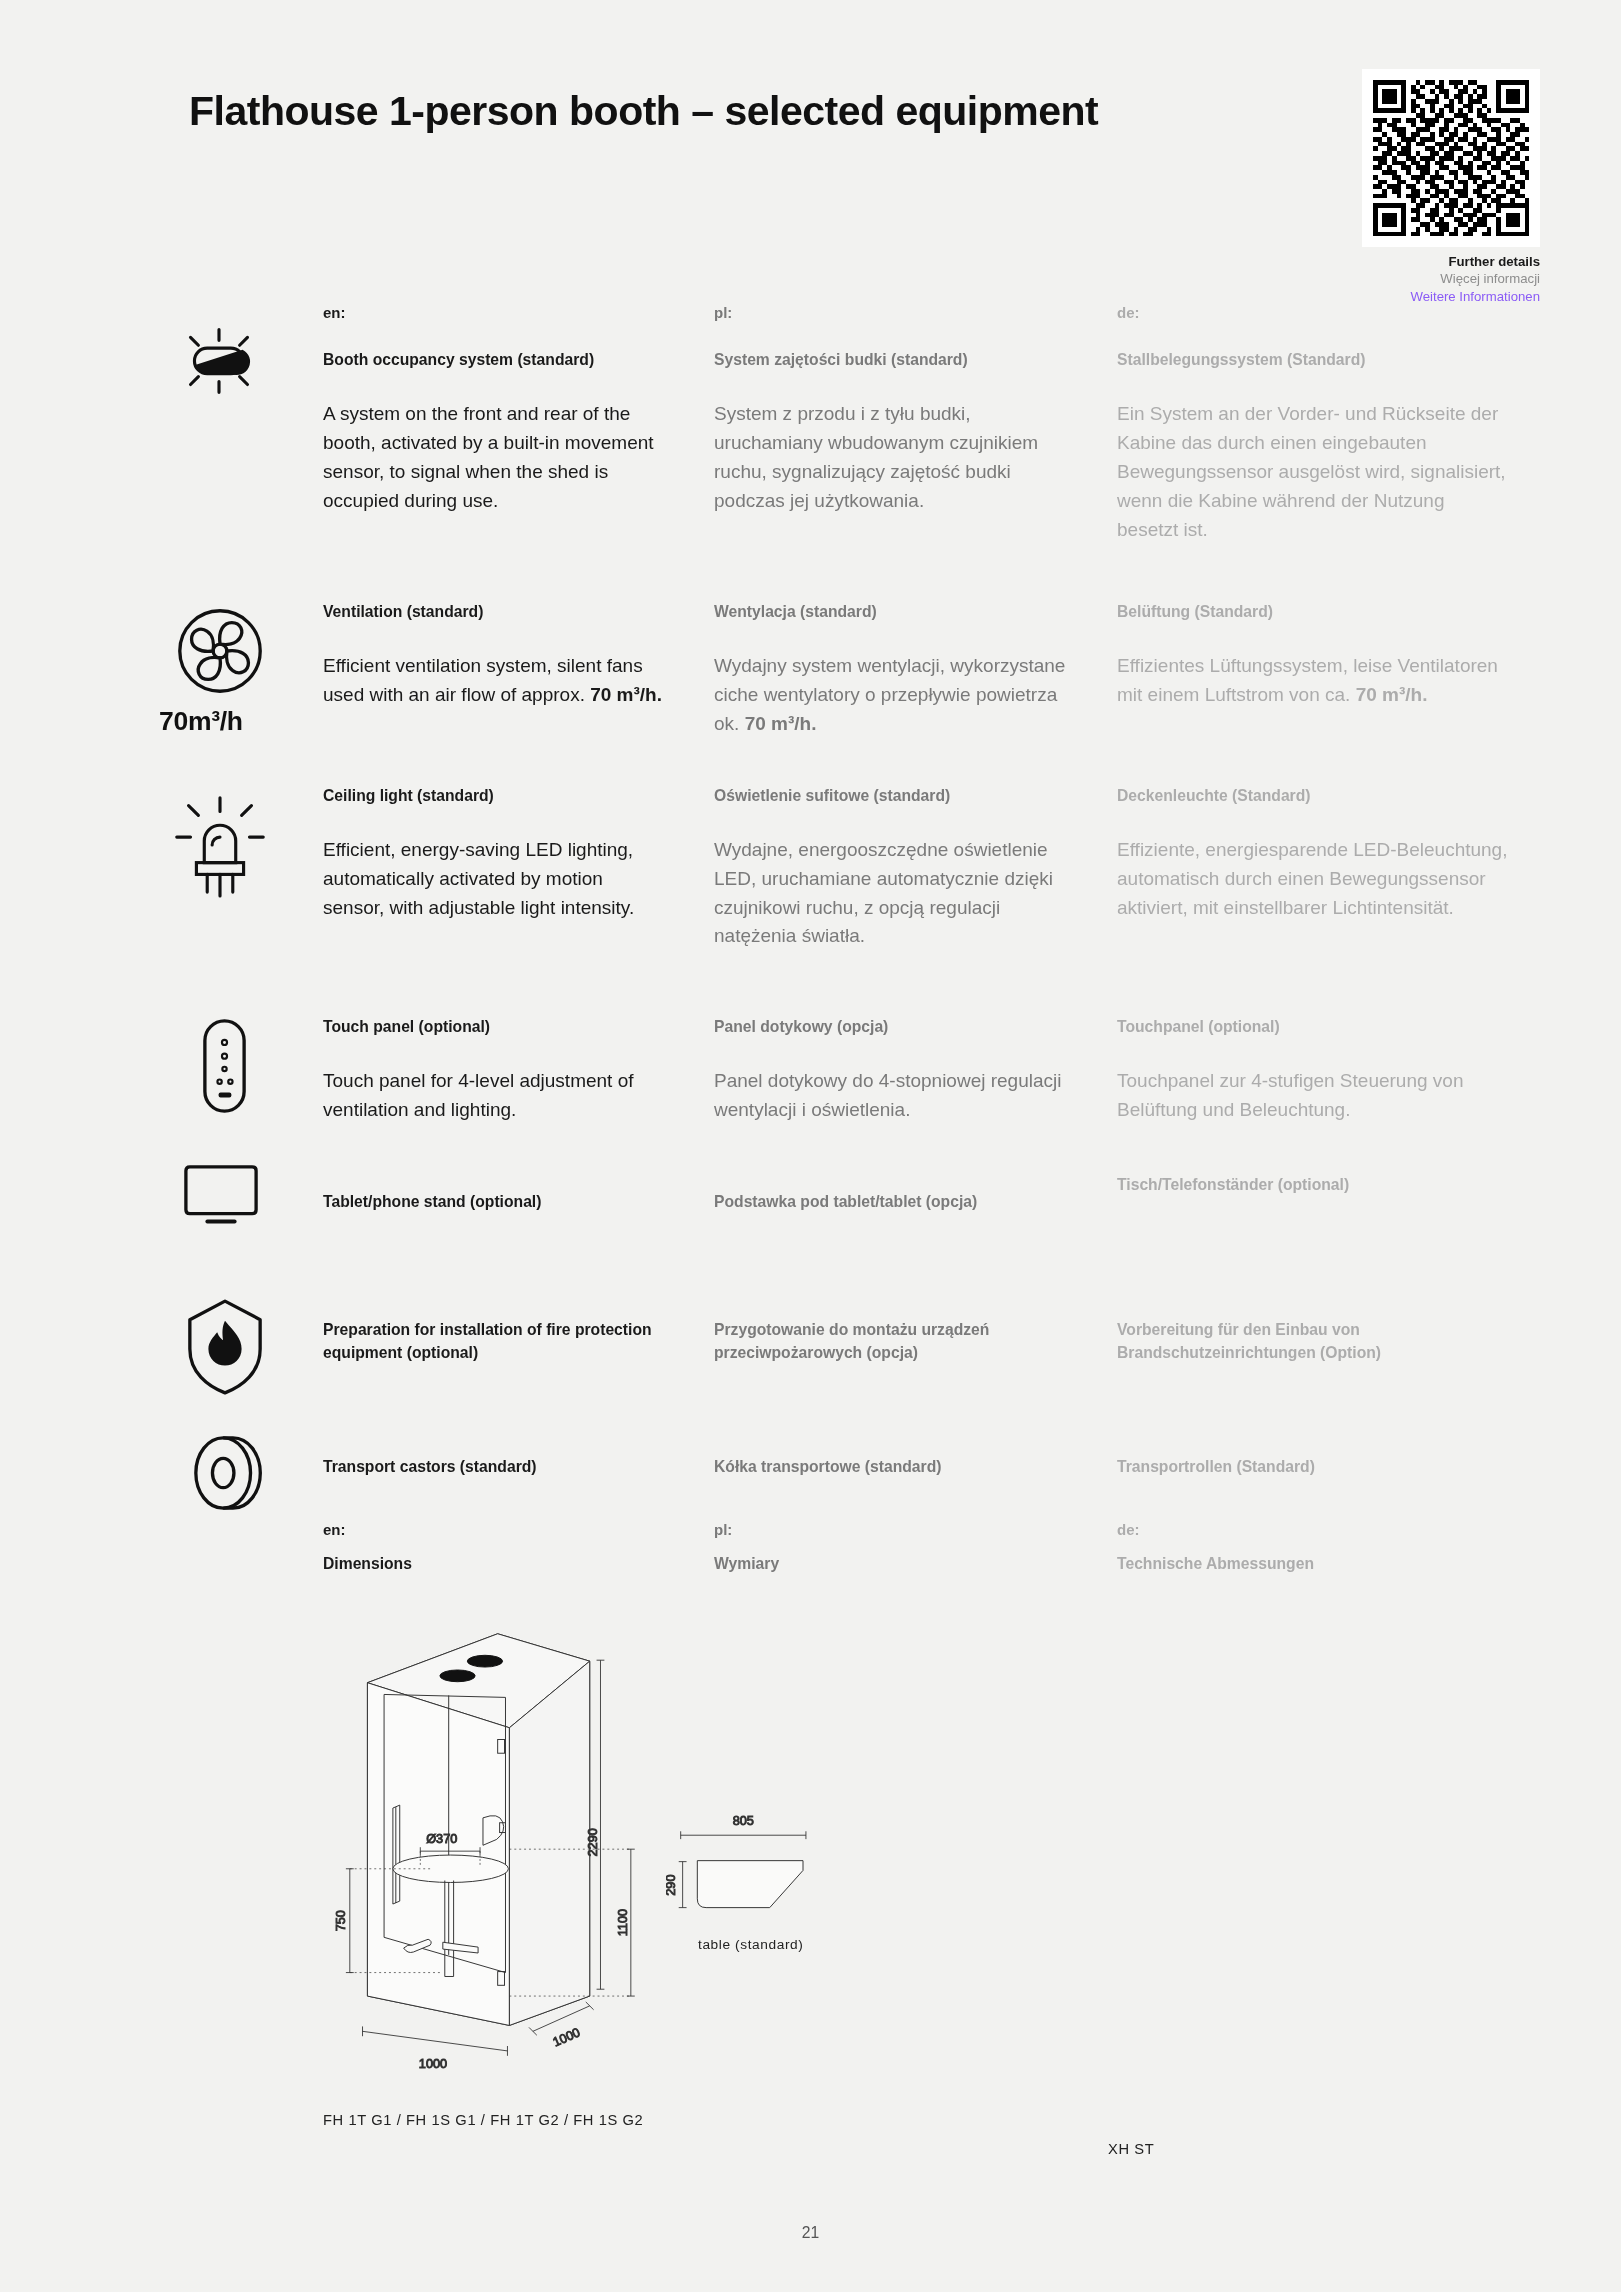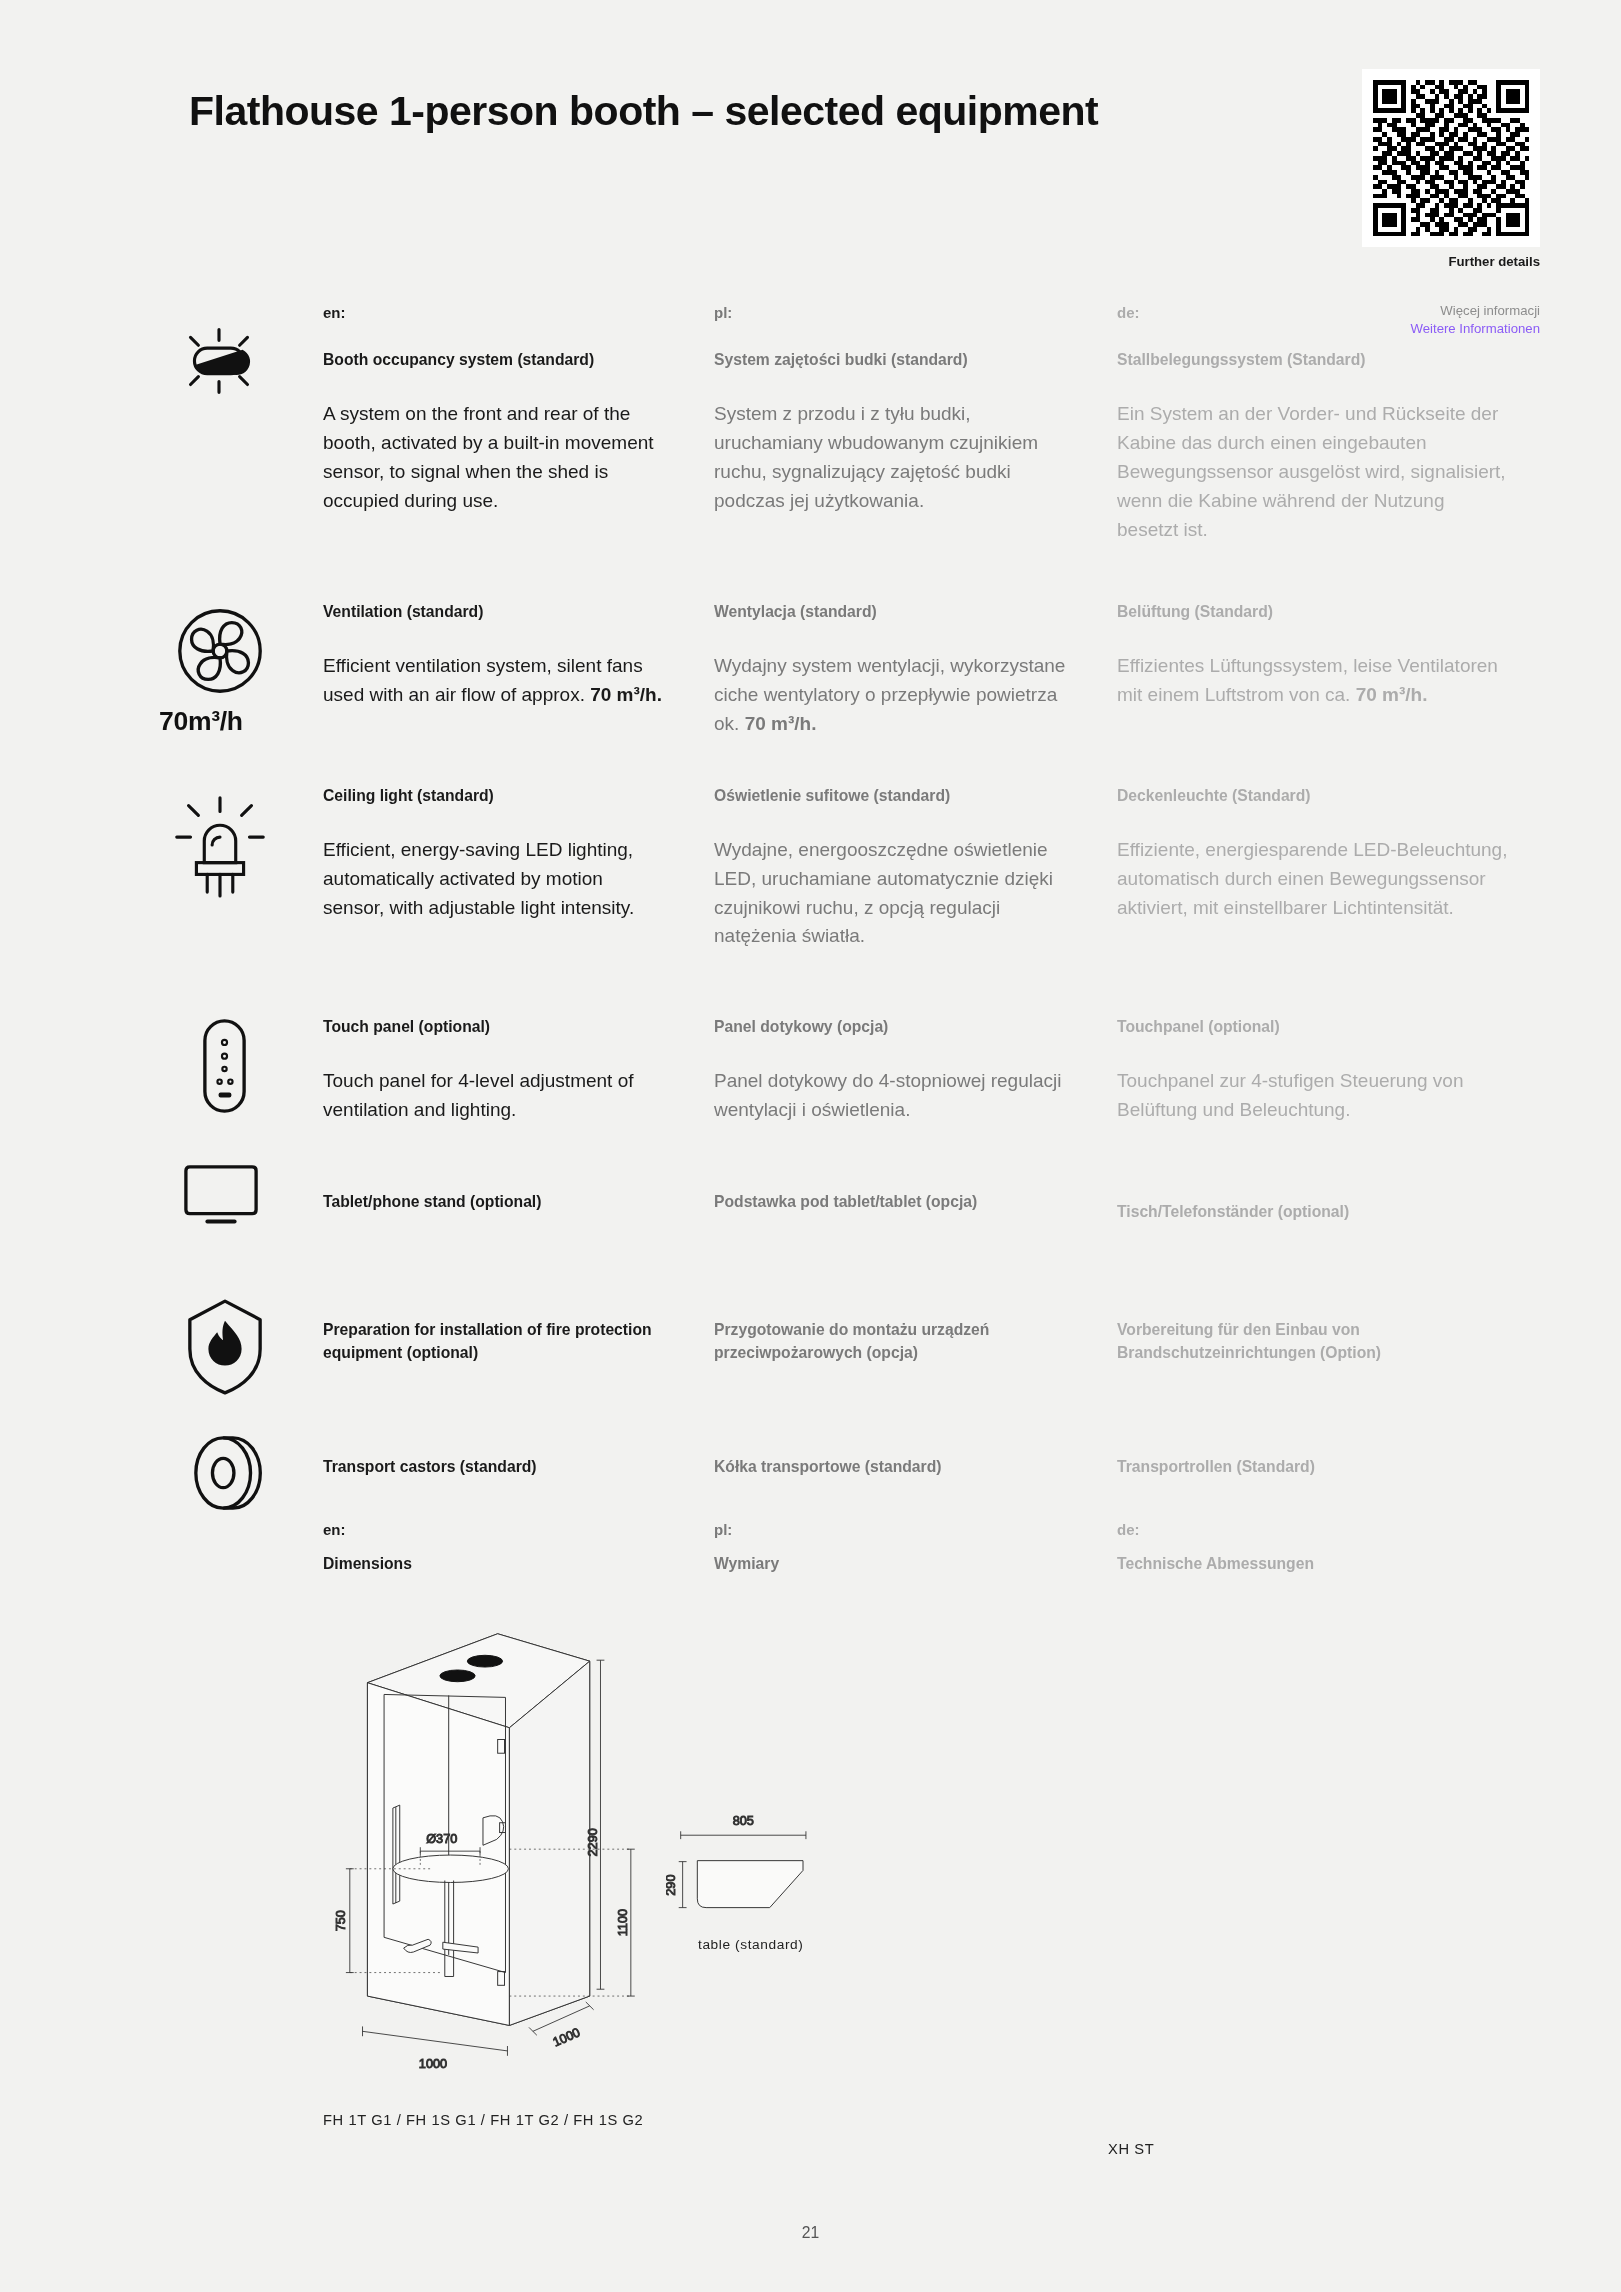--- a/index.html
+++ b/index.html
@@ -40,21 +40,21 @@
     width: 178px;
     height: 178px;
     background: #ffffff;
     padding: 10.8px;
     display: block;
   }
   .qr-img svg { display: block; width: 100%; height: 100%; }
   .qr-caption { margin-top: 5.9px; line-height: 1.32; }
   .qr-caption div { font-size: 13.2px; }
   .qr-en { color: #1a1a1a; font-weight: 600; }
-  .qr-pl { color: #8d8d8d; margin-top: 32px; }
+  .qr-pl { color: #8d8d8d; }
   .qr-de { color: #8b5cf6; }
 
   
   .features { position: absolute; left: 0; top: 0; width: 1621px; }
   .frow { position: absolute; left: 0; width: 1621px; }
   .icon-cell {
     position: absolute;
     left: 165px;
     top: 0;
     width: 108px;
@@ -572,21 +572,21 @@
           <path d="M12 10 q0 -4 4 -4 h64 q4 0 4 4 v40 q0 4 -4 4 h-64 q-4 0 -4 -4 z"></path>
           <path d="M34 62 h28" stroke-width="4"></path>
         </svg>
       </div>
       <div class="col col-en" style="top:29px;">
         <div class="head c-en">Tablet/phone stand (optional)</div>
       </div>
       <div class="col col-pl" style="top:29px;">
         <div class="head c-pl">Podstawka pod tablet/tablet (opcja)</div>
       </div>
-      <div class="col col-de" style="top:39px;">
+      <div class="col col-de" style="top:12px;">
         <div class="head c-de">Tisch/Telefonständer (optional)</div>
       </div>
     </div>
 
     <div class="frow" style="top:1296px;">
       <div class="icon-cell" style="left:184px;">
         <svg width="82" height="102" viewBox="0 0 84 104" fill="none" stroke="#111" stroke-width="3.4" stroke-linejoin="round">
           <path d="M42 5 L78 24 v30 c0 24 -18 38 -36 45 c-18 -7 -36 -21 -36 -45 v-30 z"></path>
           <path d="M42 25 c10 12 17 18 17 29 c0 10 -8 17 -17 17 c-9 0 -17 -7 -17 -17 c0 -7 5 -12 9 -17 c2 5 4 7 6 8 c-1 -8 -1 -14 2 -20 z" fill="#111" stroke="none"></path>
         </svg>

